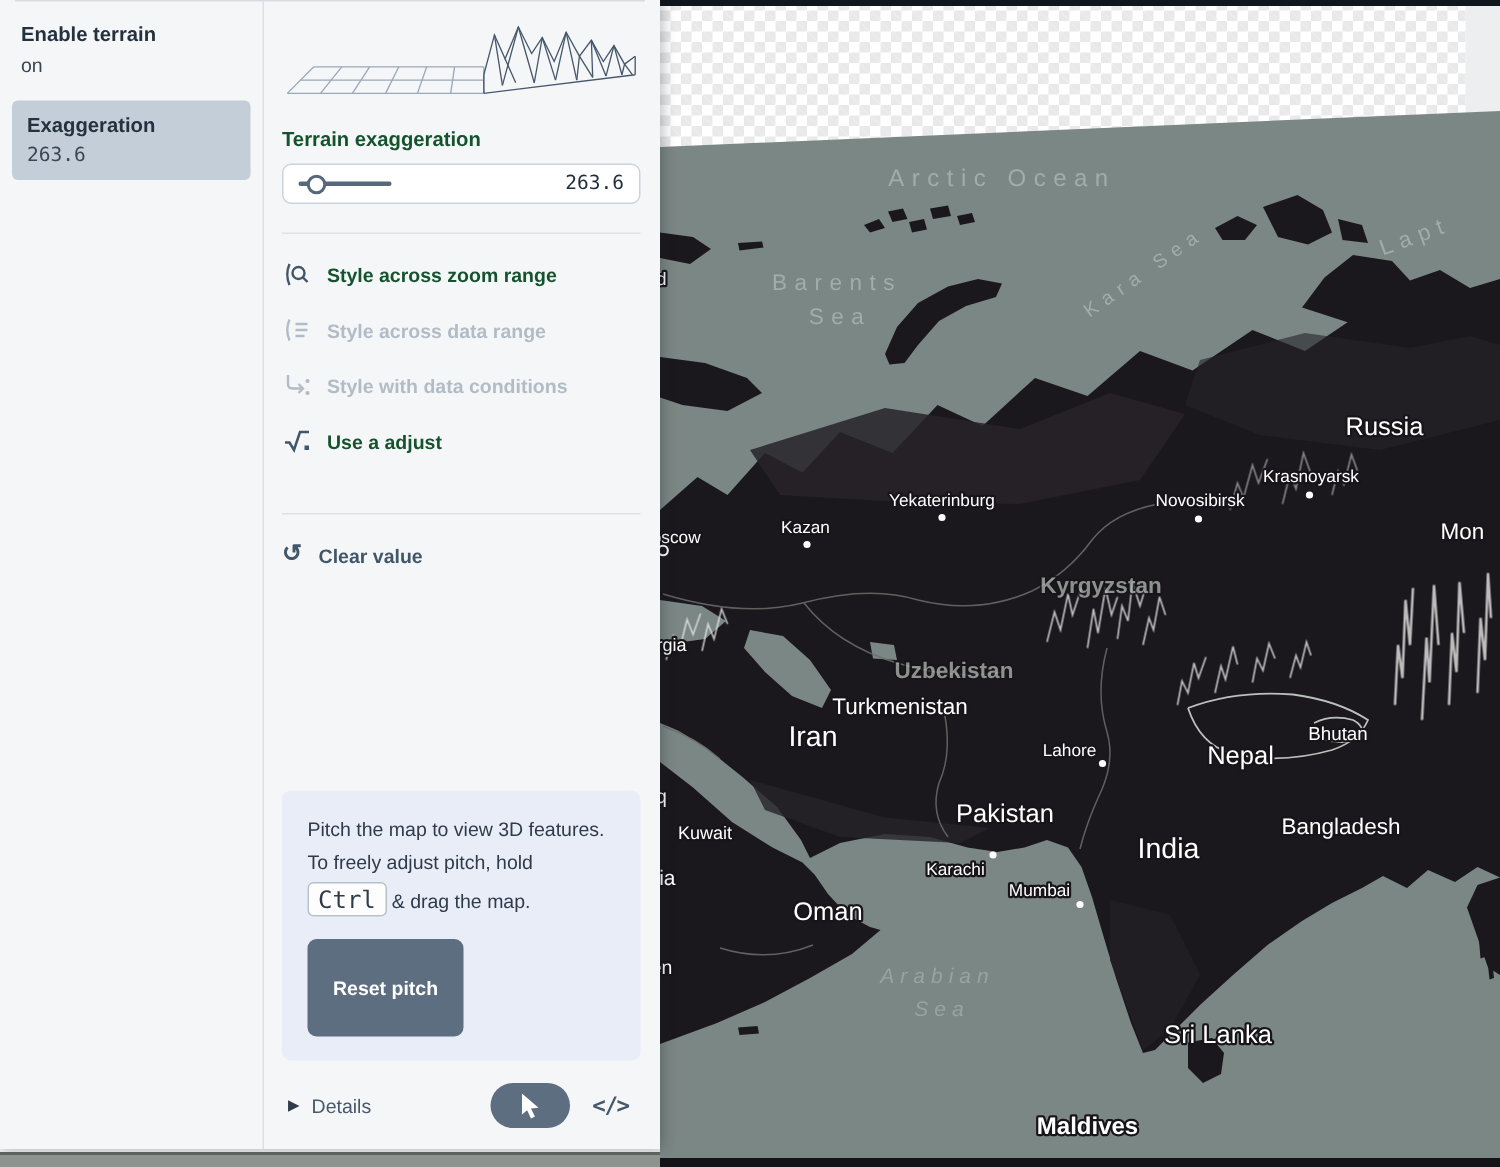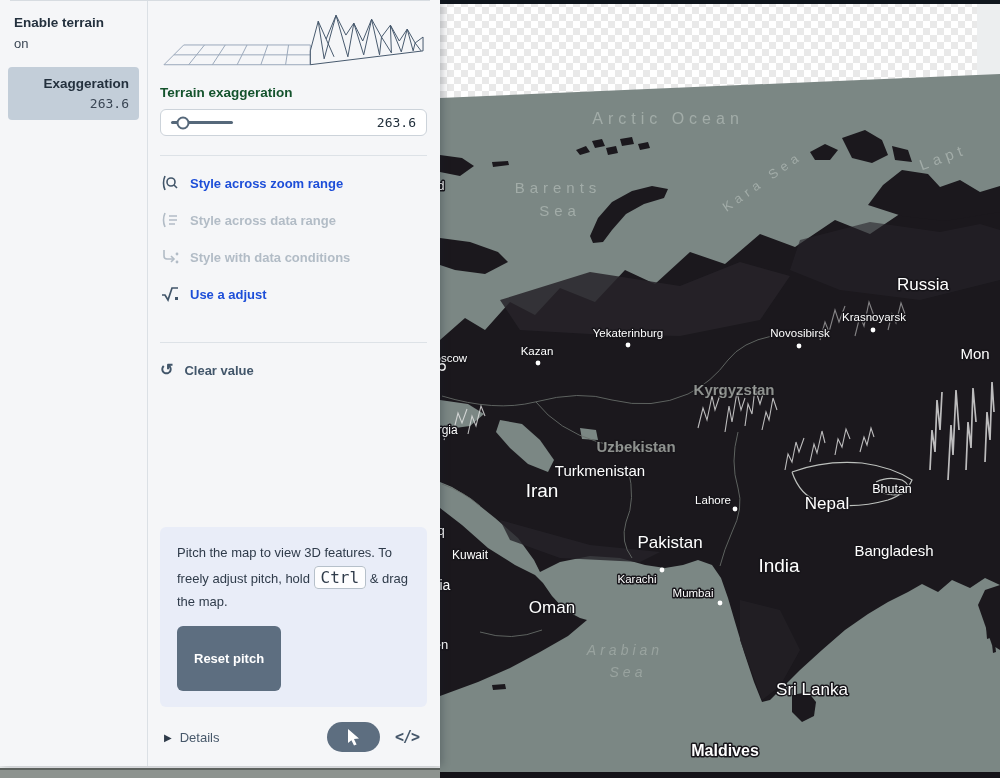--- a/index.html
+++ b/index.html
@@ -26,40 +26,40 @@
 
   
   .panel { position:absolute; left:0; top:0; width:440px; height:766px;
     background:#f5f6f8; box-shadow:2px 0 8px rgba(20,30,40,.28);
     color:#22303c; display:flex; flex-direction:column; }
   .panel-header { display:flex; align-items:center; gap:10px; padding:12px 16px 10px 18px; }
   .panel-title { font-size:17px; font-weight:bold; color:#1c2834; flex:1; }
   .close-btn { background:none; border:none; font-size:17px; color:#3c4a58; cursor:pointer; padding:2px 4px; }
   .header-rule { height:1px; background:#d7dce1; margin:0 10px; }
   .panel-body { flex:1; display:flex; min-height:0; }
-  .props { width:148px; border-right:1px solid #dbe0e5; padding:14px 0 0 14px; }
+  .props { width:176px; border-right:1px solid #dbe0e5; padding:14px 0 0 14px; }
   .prop { margin-bottom:16px; }
   .prop-label { font-size:13.5px; font-weight:bold; color:#24313e; margin-bottom:6px; }
   .prop-value { font-size:13px; color:#3a4654; }
   .mono { font-family:"DejaVu Sans Mono", monospace; }
-  .prop.selected { background:#c3ced9; border-radius:4px; padding:9px 10px; margin-left:-6px; margin-right:8px;text-align:right; }
+  .prop.selected { background:#c3ced9; border-radius:4px; padding:9px 10px; margin-left:-6px; margin-right:8px; }
   .prop.selected .prop-label { margin-bottom:5px; }
 
   .editor { flex:1; display:flex; flex-direction:column; padding:8px 13px 8px 12px; min-width:0; }
   .terrain-illu { margin:2px 0 14px 0; }
   .field-label { font-size:13.5px; font-weight:bold; color:#14532d; margin-bottom:9px; }
   .slider-box { position:relative; height:27px; background:#ffffff; border:1px solid #ccd3da;
     border-radius:6px; display:flex; align-items:center; padding:0 10px; }
   .slider-track { position:relative; width:62px; height:3px; background:#56687a; border-radius:2px; }
   .slider-thumb { position:absolute; left:12px; top:50%; transform:translate(-50%,-50%);
     width:13px; height:13px; background:#fff; border:2px solid #56687a; border-radius:50%; }
   .slider-value { flex:1; text-align:right; font-size:13px; color:#22303c; }
   hr.rule { border:none; border-top:1px solid #dde2e7; margin:19px 0; }
   .action-row { display:flex; align-items:center; gap:11px; margin-bottom:21px;
-    font-size:13px; font-weight:bold; color:#1d4ed8; cursor:pointer; }
+    font-size:13px; font-weight:bold; color:#14532d; cursor:pointer; }
   .action-row.disabled { color:#b2bcc6; cursor:default; }
   .action-row .a-icon { width:19px; display:flex; justify-content:center; }
   .clear-row { display:flex; align-items:center; gap:11px; font-size:13px; font-weight:bold; color:#42566a; cursor:pointer; }
   .undo-glyph { font-size:16px; font-weight:bold; line-height:1; }
   .spacer { flex:1; }
   .hint-box { background:#e9edf8; border-radius:6px; padding:15px 17px 16px 17px; }
   .hint-text { font-size:13px; color:#2f3b4a; line-height:1.7; margin-bottom:13px; }
   kbd.kbd { font-family:"DejaVu Sans Mono", monospace; font-size:16px; background:#fdfdfe;
     border:1px solid #b6c0ca; border-radius:4px; padding:1px 6px; color:#2f3b4a; }
   .reset-btn { background:#5d6e80; color:#fff; font-weight:bold; font-size:13px;

